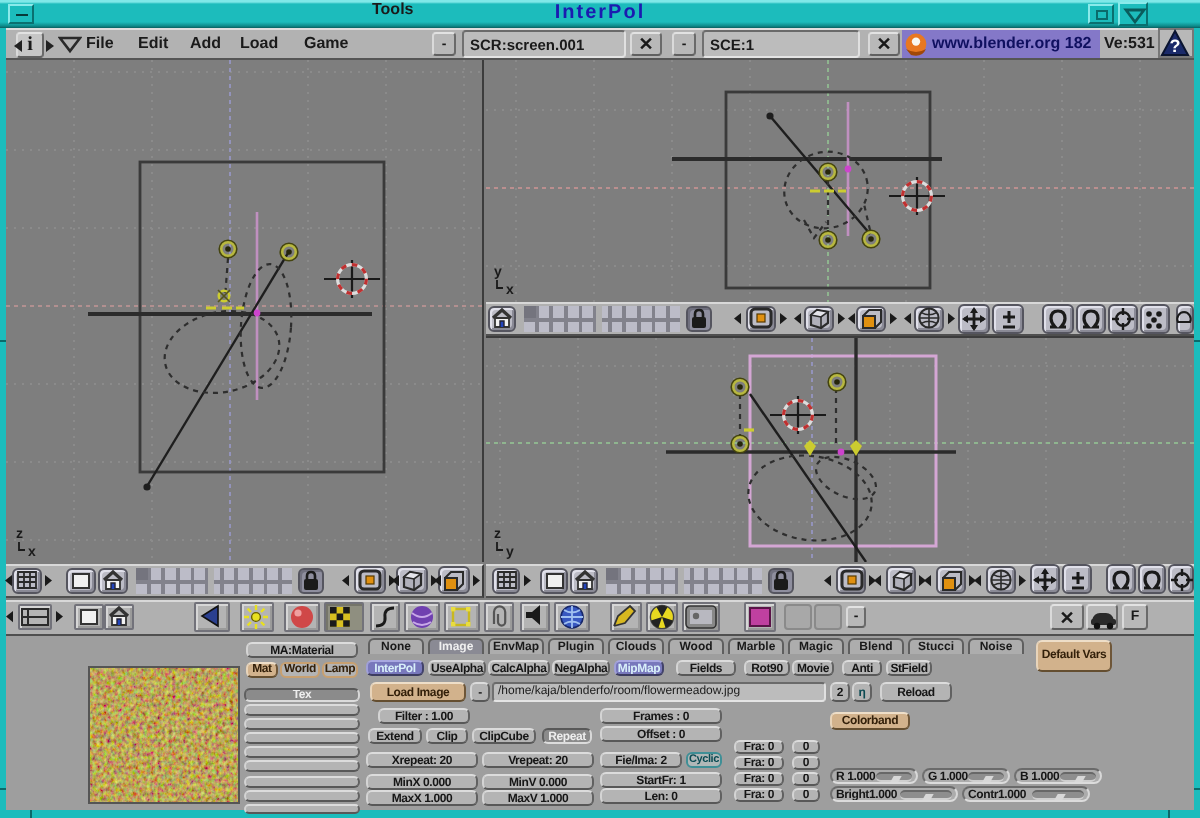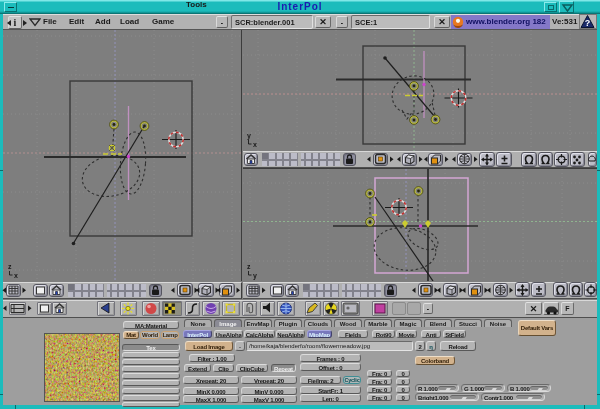--- a/index.html
+++ b/index.html
@@ -101,21 +101,21 @@
   <svg class="abs" style="left:29px;top:18px;" width="12" height="9">
       <path d="M1 1 H11 L6 7.5 Z" fill="none" stroke="#2a2a2a" stroke-width="1.3"></path>
     </svg>
   <div class="mtxt" style="left:43px;top:17px;">File</div>
   <div class="mtxt" style="left:69px;top:17px;">Edit</div>
   <div class="mtxt" style="left:95px;top:17px;">Add</div>
   <div class="mtxt" style="left:120px;top:17px;">Load</div>
   <div class="mtxt" style="left:152px;top:17px;">Game</div>
   <div class="mtxt" style="left:186px;top:0;">Tools</div>
   <div class="abs btn" style="left:216px;top:16px;width:12px;height:12px;line-height:11px;">-</div>
-  <div class="abs sunk" style="left:231px;top:15px;width:82px;height:14px;line-height:13px;padding-left:3px;font-size:7.5px;">SCR:blender.001</div>
+  <div class="abs sunk" style="left:231px;top:15px;width:82px;height:14px;line-height:13px;padding-left:3px;font-size:7.5px;">SCR:screen.001</div>
   <div class="abs btn" style="left:315px;top:16px;width:16px;height:12px;line-height:11px;font-size:9px;">✕</div>
   <div class="abs btn" style="left:336px;top:16px;width:12px;height:12px;line-height:11px;">-</div>
   <div class="abs sunk" style="left:351px;top:15px;width:79px;height:14px;line-height:13px;padding-left:3px;font-size:7.5px;">SCE:1</div>
   <div class="abs btn" style="left:434px;top:16px;width:16px;height:12px;line-height:11px;font-size:9px;">✕</div>
   <div class="abs" style="left:451px;top:15px;width:99px;height:14px;background:#8478c8;"></div>
   <div class="abs" style="left:466px;top:17px;font-size:8px;font-weight:bold;color:#101060;">www.blender.org 182</div>
   <div class="abs" style="left:552px;top:17px;font-size:8px;font-weight:bold;color:#1a1a1a;">Ve:531</div>
   <div class="abs" style="left:579px;top:14px;width:18px;height:15px;background:#b8b8b8;border:1px solid #777;"></div>
 
   <div class="abs" style="left:3px;top:30px;width:594px;height:375px;background:#7e7e7e;"></div>

